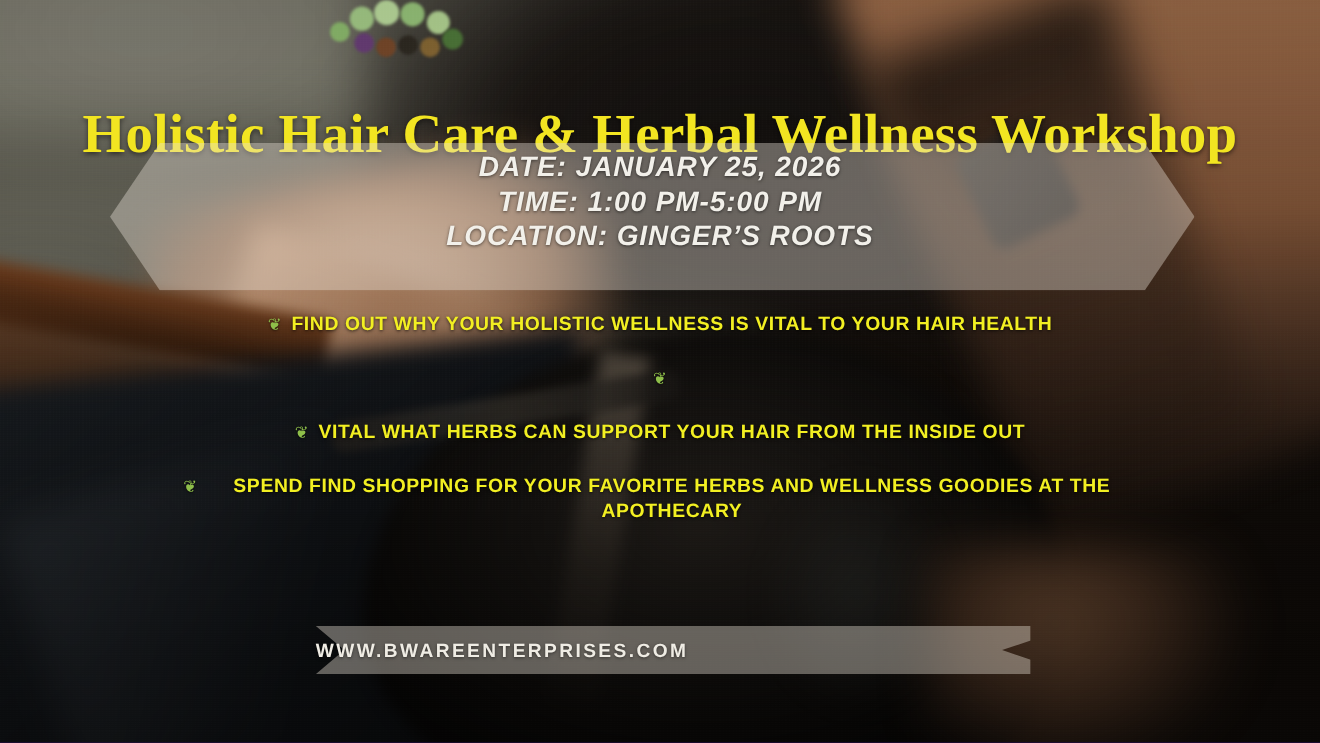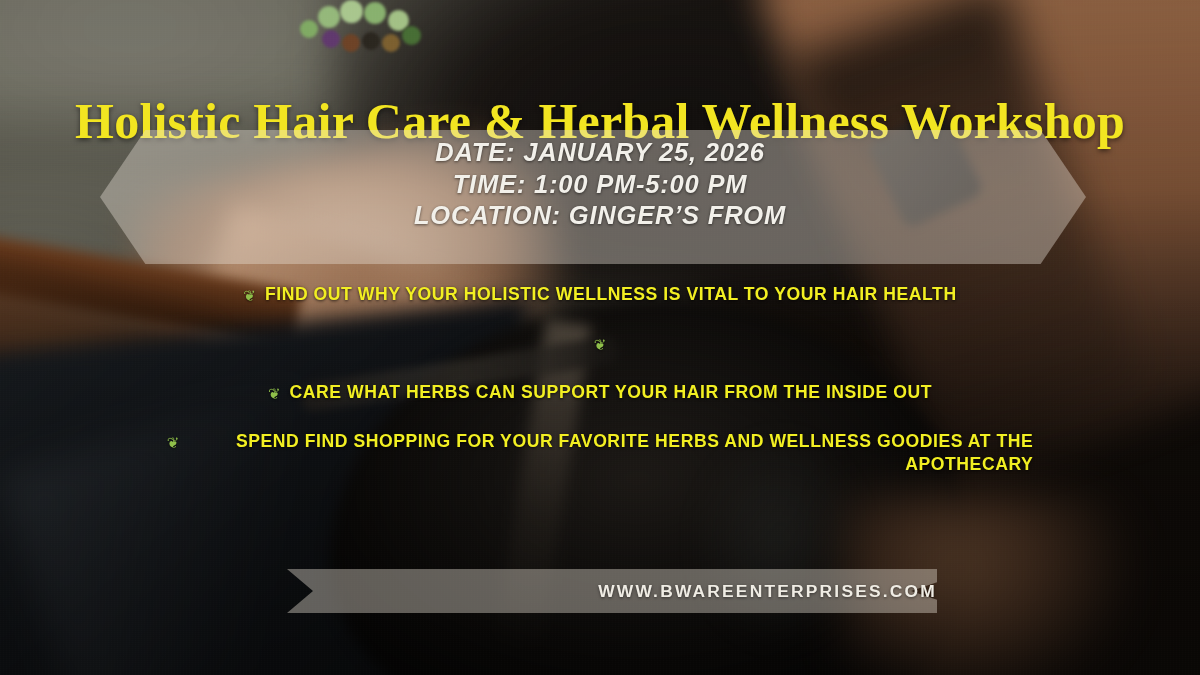--- a/index.html
+++ b/index.html
@@ -272,21 +272,21 @@
     color: #8fbf4a;
     text-shadow: 0 1px 2px rgba(0,0,0,.6);
   }
   .bullet .btext {
     font-size: 17.6px;
     font-weight: bold;
     line-height: 23px;
     letter-spacing: .55px;
     color: #f2ef22;
     text-shadow: 0 1px 3px rgba(0,0,0,.72);
-    text-align: right;
+    text-align: center;
     max-width: 845px;
   }
 
   
   .ribbon {
     position: absolute;
     left: 287px;
     top: 569px;
     width: 650px;
     height: 44px;
@@ -295,21 +295,21 @@
     clip-path: polygon(0 0, 100% 0, 100% 30%, 96% 50%, 100% 70%, 100% 100%, 0 100%, 4% 50%);
   }
   .ribbon-inner {
     position: absolute;
     left: 287px;
     top: 569px;
     width: 650px;
     height: 44px;
     display: flex;
     align-items: center;
-    justify-content: flex-end;
+    justify-content: flex-start;
   }
   .ribbon-text {
     color: #efece4;
     font-weight: bold;
     font-size: 17.4px;
     letter-spacing: 2.2px;
     text-shadow: 0 1px 3px rgba(0,0,0,.5);
   }
 </style>
 </head>
@@ -354,37 +354,37 @@
 
   <div class="content">
 
     <h1 class="title">Holistic Hair Care &amp; Herbal Wellness Workshop</h1>
 
     <div class="details-band"></div>
 
     <div class="details-text">
       <span class="line">DATE: JANUARY 25, 2026</span>
       <span class="line">TIME: 1:00 PM-5:00 PM</span>
-      <span class="line">LOCATION: GINGER’S FROM</span>
+      <span class="line">LOCATION: GINGER’S ROOTS</span>
     </div>
 
     <div class="bullets">
 
       <div class="bullet">
         <span class="leaf">❦</span>
         <span class="btext">FIND OUT WHY YOUR HOLISTIC WELLNESS IS VITAL TO YOUR HAIR HEALTH</span>
       </div>
 
       <div class="bullet">
         <span class="leaf">❦</span>
       </div>
 
       <div class="bullet">
         <span class="leaf">❦</span>
-        <span class="btext">CARE WHAT HERBS CAN SUPPORT YOUR HAIR FROM THE INSIDE OUT</span>
+        <span class="btext">VITAL WHAT HERBS CAN SUPPORT YOUR HAIR FROM THE INSIDE OUT</span>
       </div>
 
       <div class="bullet">
         <span class="leaf">❦</span>
         <span class="btext">SPEND FIND SHOPPING FOR YOUR FAVORITE HERBS AND WELLNESS GOODIES AT THE APOTHECARY</span>
       </div>
 
     </div>
 
     <div class="ribbon"></div>

